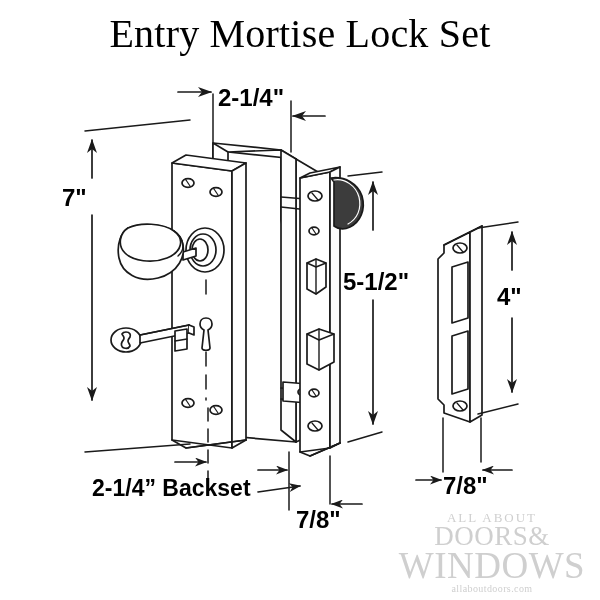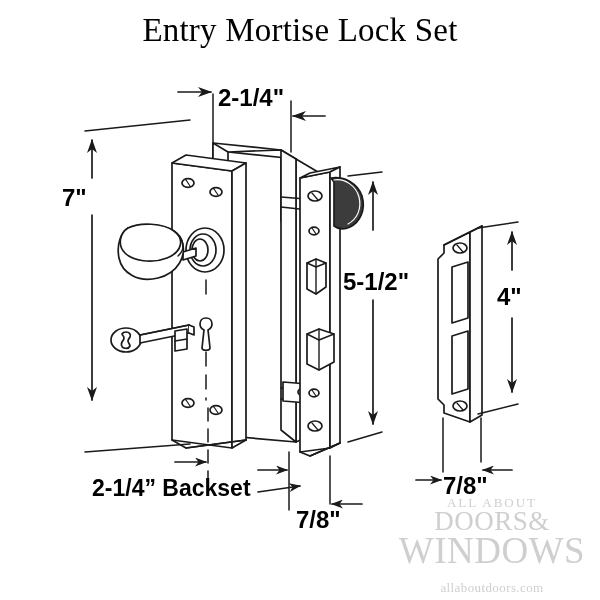--- a/index.html
+++ b/index.html
@@ -20,21 +20,21 @@
     height: 600px;
     background: #ffffff;
   }
   .title {
     position: absolute;
     left: 0;
     top: 12px;
     width: 600px;
     text-align: center;
     font-family: "Liberation Serif", serif;
-    font-size: 33px;
+    font-size: 40px;
     font-weight: 400;
     color: #000000;
     letter-spacing: 0.2px;
     line-height: 1.1;
   }
   svg.drawing {
     position: absolute;
     left: 0;
     top: 0;
     width: 600px;
@@ -68,24 +68,24 @@
     display: block;
     margin-top: -1px;
   }
   .wm-l3 {
     font-size: 37px;
     letter-spacing: 0.5px;
     display: block;
     margin-top: -3px;
   }
   .wm-l4 {
-    font-size: 13px;
+    font-size: 10px;
     letter-spacing: 0.4px;
     display: block;
-    margin-top: 12px;
+    margin-top: 0px;
   }
 </style>
 </head>
 <body>
 
 <div id="page">
 
   <div class="title">Entry Mortise Lock Set</div>
 
   <svg class="drawing" viewBox="0 0 600 600">

